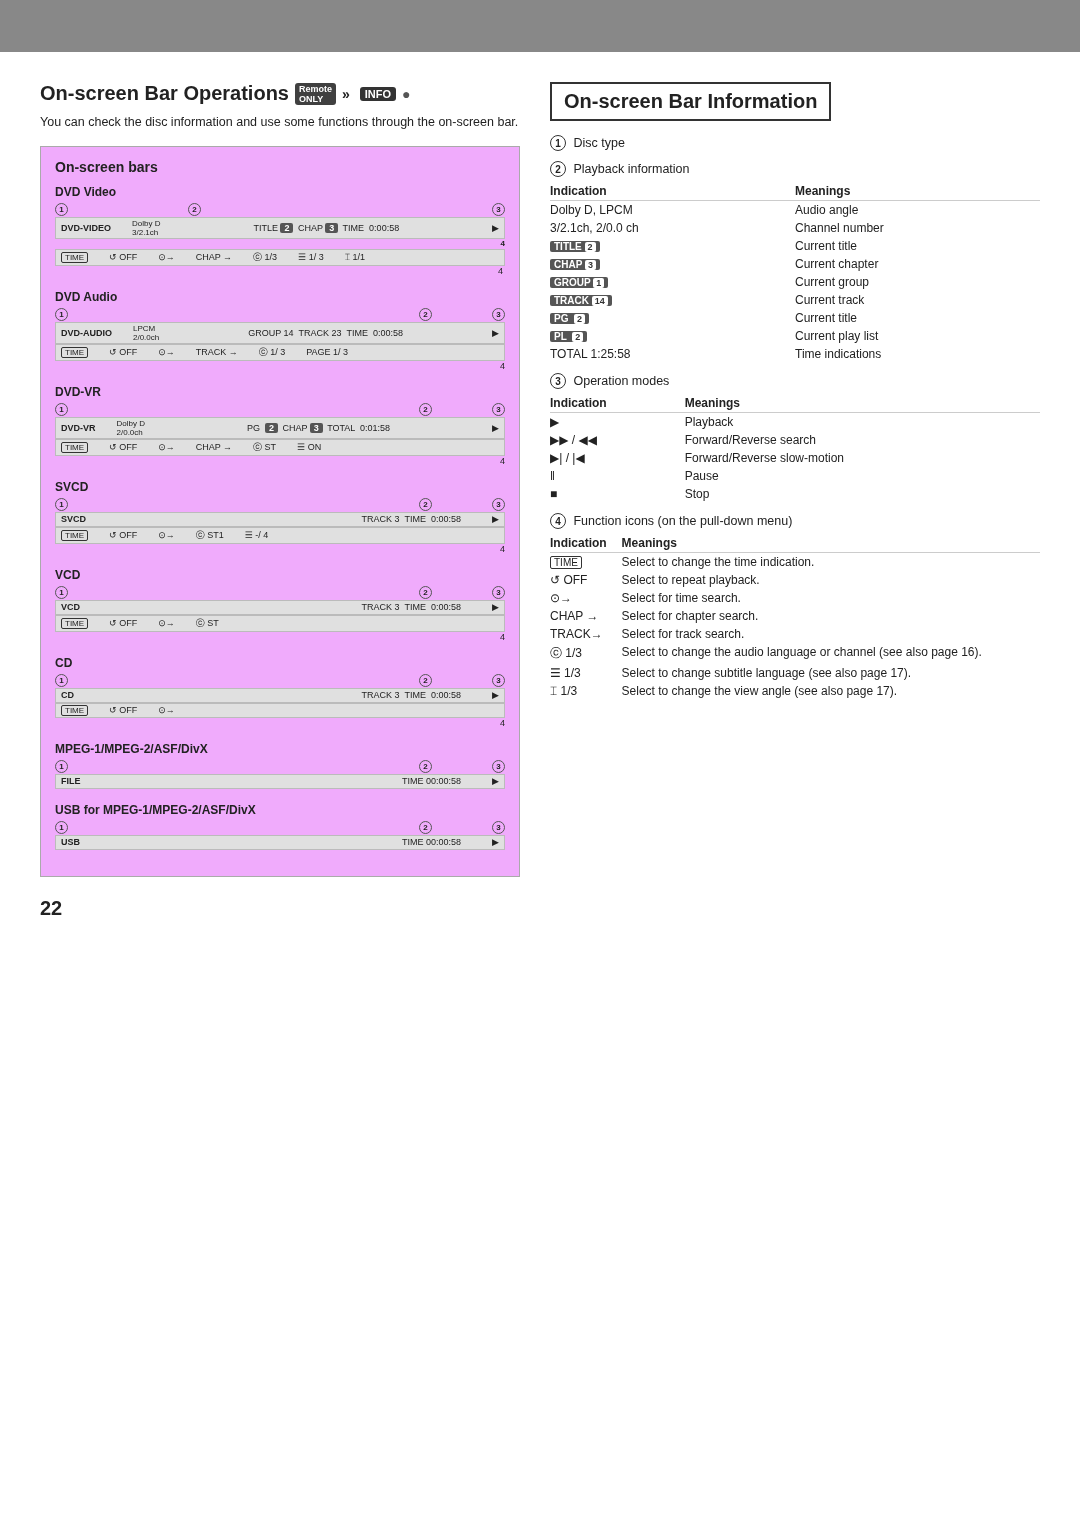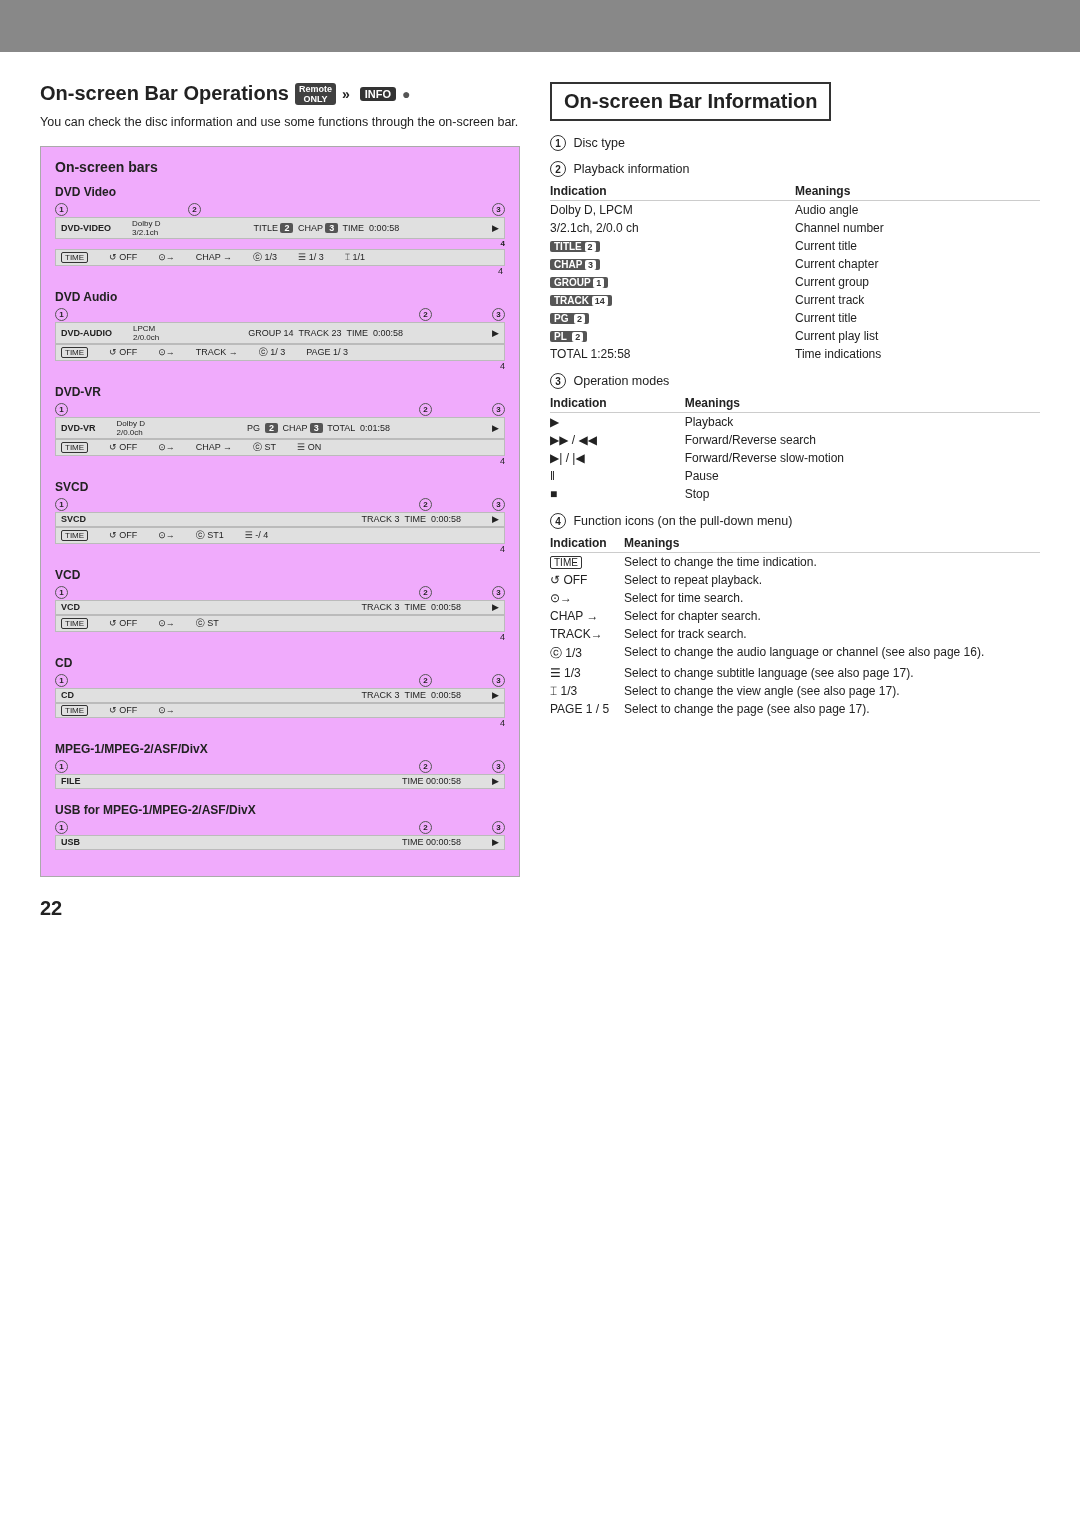--- a/index.html
+++ b/index.html
@@ -37,21 +37,20 @@
     }
 
     
     .section-title {
       font-size: 20px;
       font-weight: bold;
       margin-bottom: 8px;
       display: flex;
       align-items: center;
       gap: 6px;
-      text-align: center;
     }
     .section-title .title-text {
       font-weight: 900;
       font-size: 20px;
     }
     .info-badge {
       display: inline-flex;
       align-items: center;
       justify-content: center;
       background: #333;
@@ -537,23 +536,19 @@
             <td>Select to change the audio language or channel (see also page 16).</td>
           </tr>
           <tr>
             <td>☰ 1/3</td>
             <td>Select to change subtitle language (see also page 17).</td>
           </tr>
           <tr>
             <td>⌶ 1/3</td>
             <td>Select to change the view angle (see also page 17).</td>
           </tr>
-          <tr>
-            <td>PAGE 1 / 5</td>
-            <td>Select to change the page (see also page 17).</td>
-          </tr>
         </tbody>
       </table>
     </div>
 
   </div>
 
 </div>
 
 </body></html>

